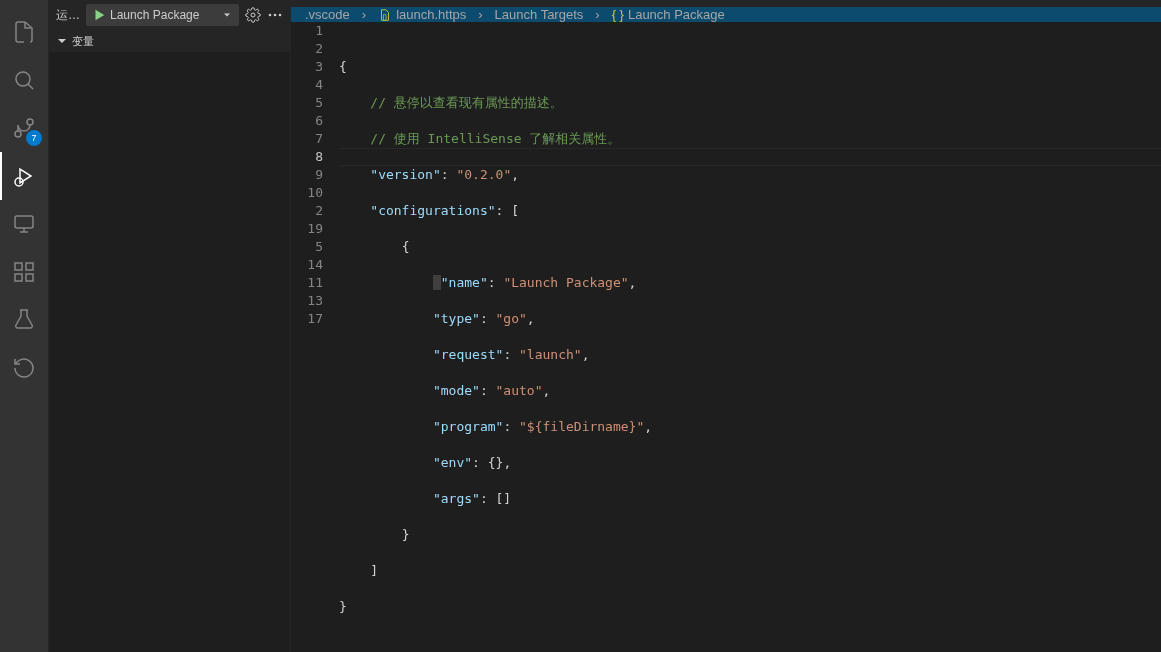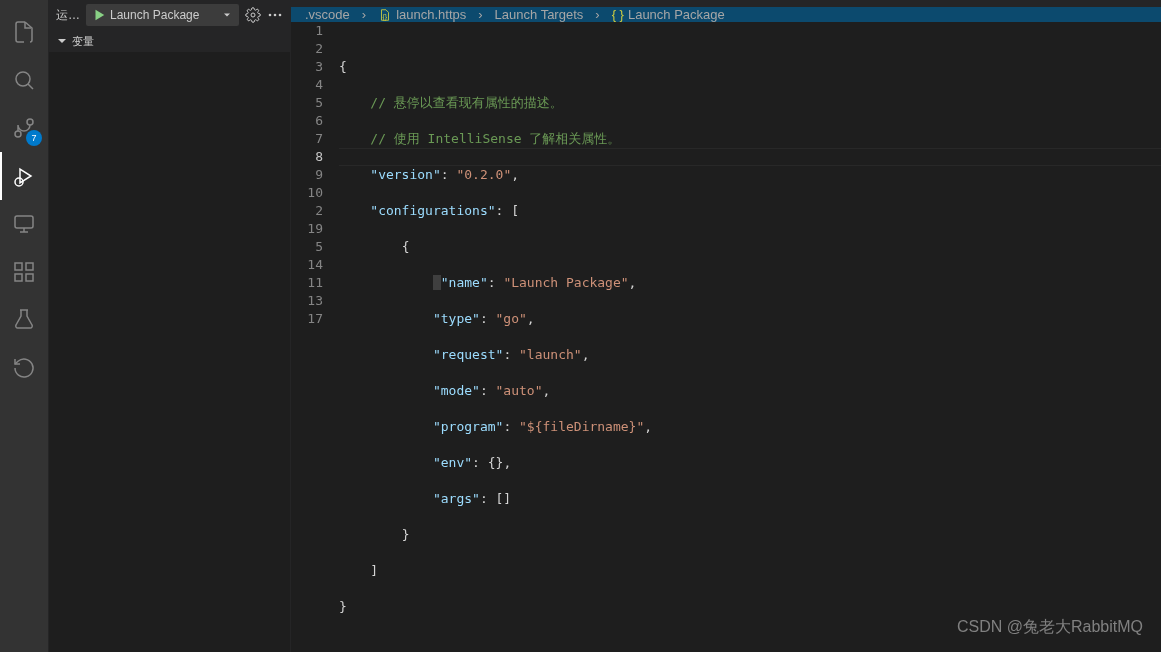--- a/index.html
+++ b/index.html
@@ -316,14 +316,13 @@
 <div class="code-line">            <span class="s-key">"mode"</span><span class="s-punct">: </span><span class="s-string">"auto"</span><span class="s-punct">,</span></div>
 <div class="code-line">            <span class="s-key">"program"</span><span class="s-punct">: </span><span class="s-string">"${fileDirname}"</span><span class="s-punct">,</span></div>
 <div class="code-line">            <span class="s-key">"env"</span><span class="s-punct">: </span><span class="s-brace">{}</span><span class="s-punct">,</span></div>
 <div class="code-line">            <span class="s-key">"args"</span><span class="s-punct">: </span><span class="s-brace">[]</span></div>
 <div class="code-line">        <span class="s-brace">}</span></div>
 <div class="code-line">    <span class="s-brace">]</span></div>
 <div class="code-line"><span class="s-brace">}</span></div>
     </div>
   </div>
 
-  <div class="watermark">CSDN @兔老大RabbitMQ</div>
 </div>
 
 </body></html>

